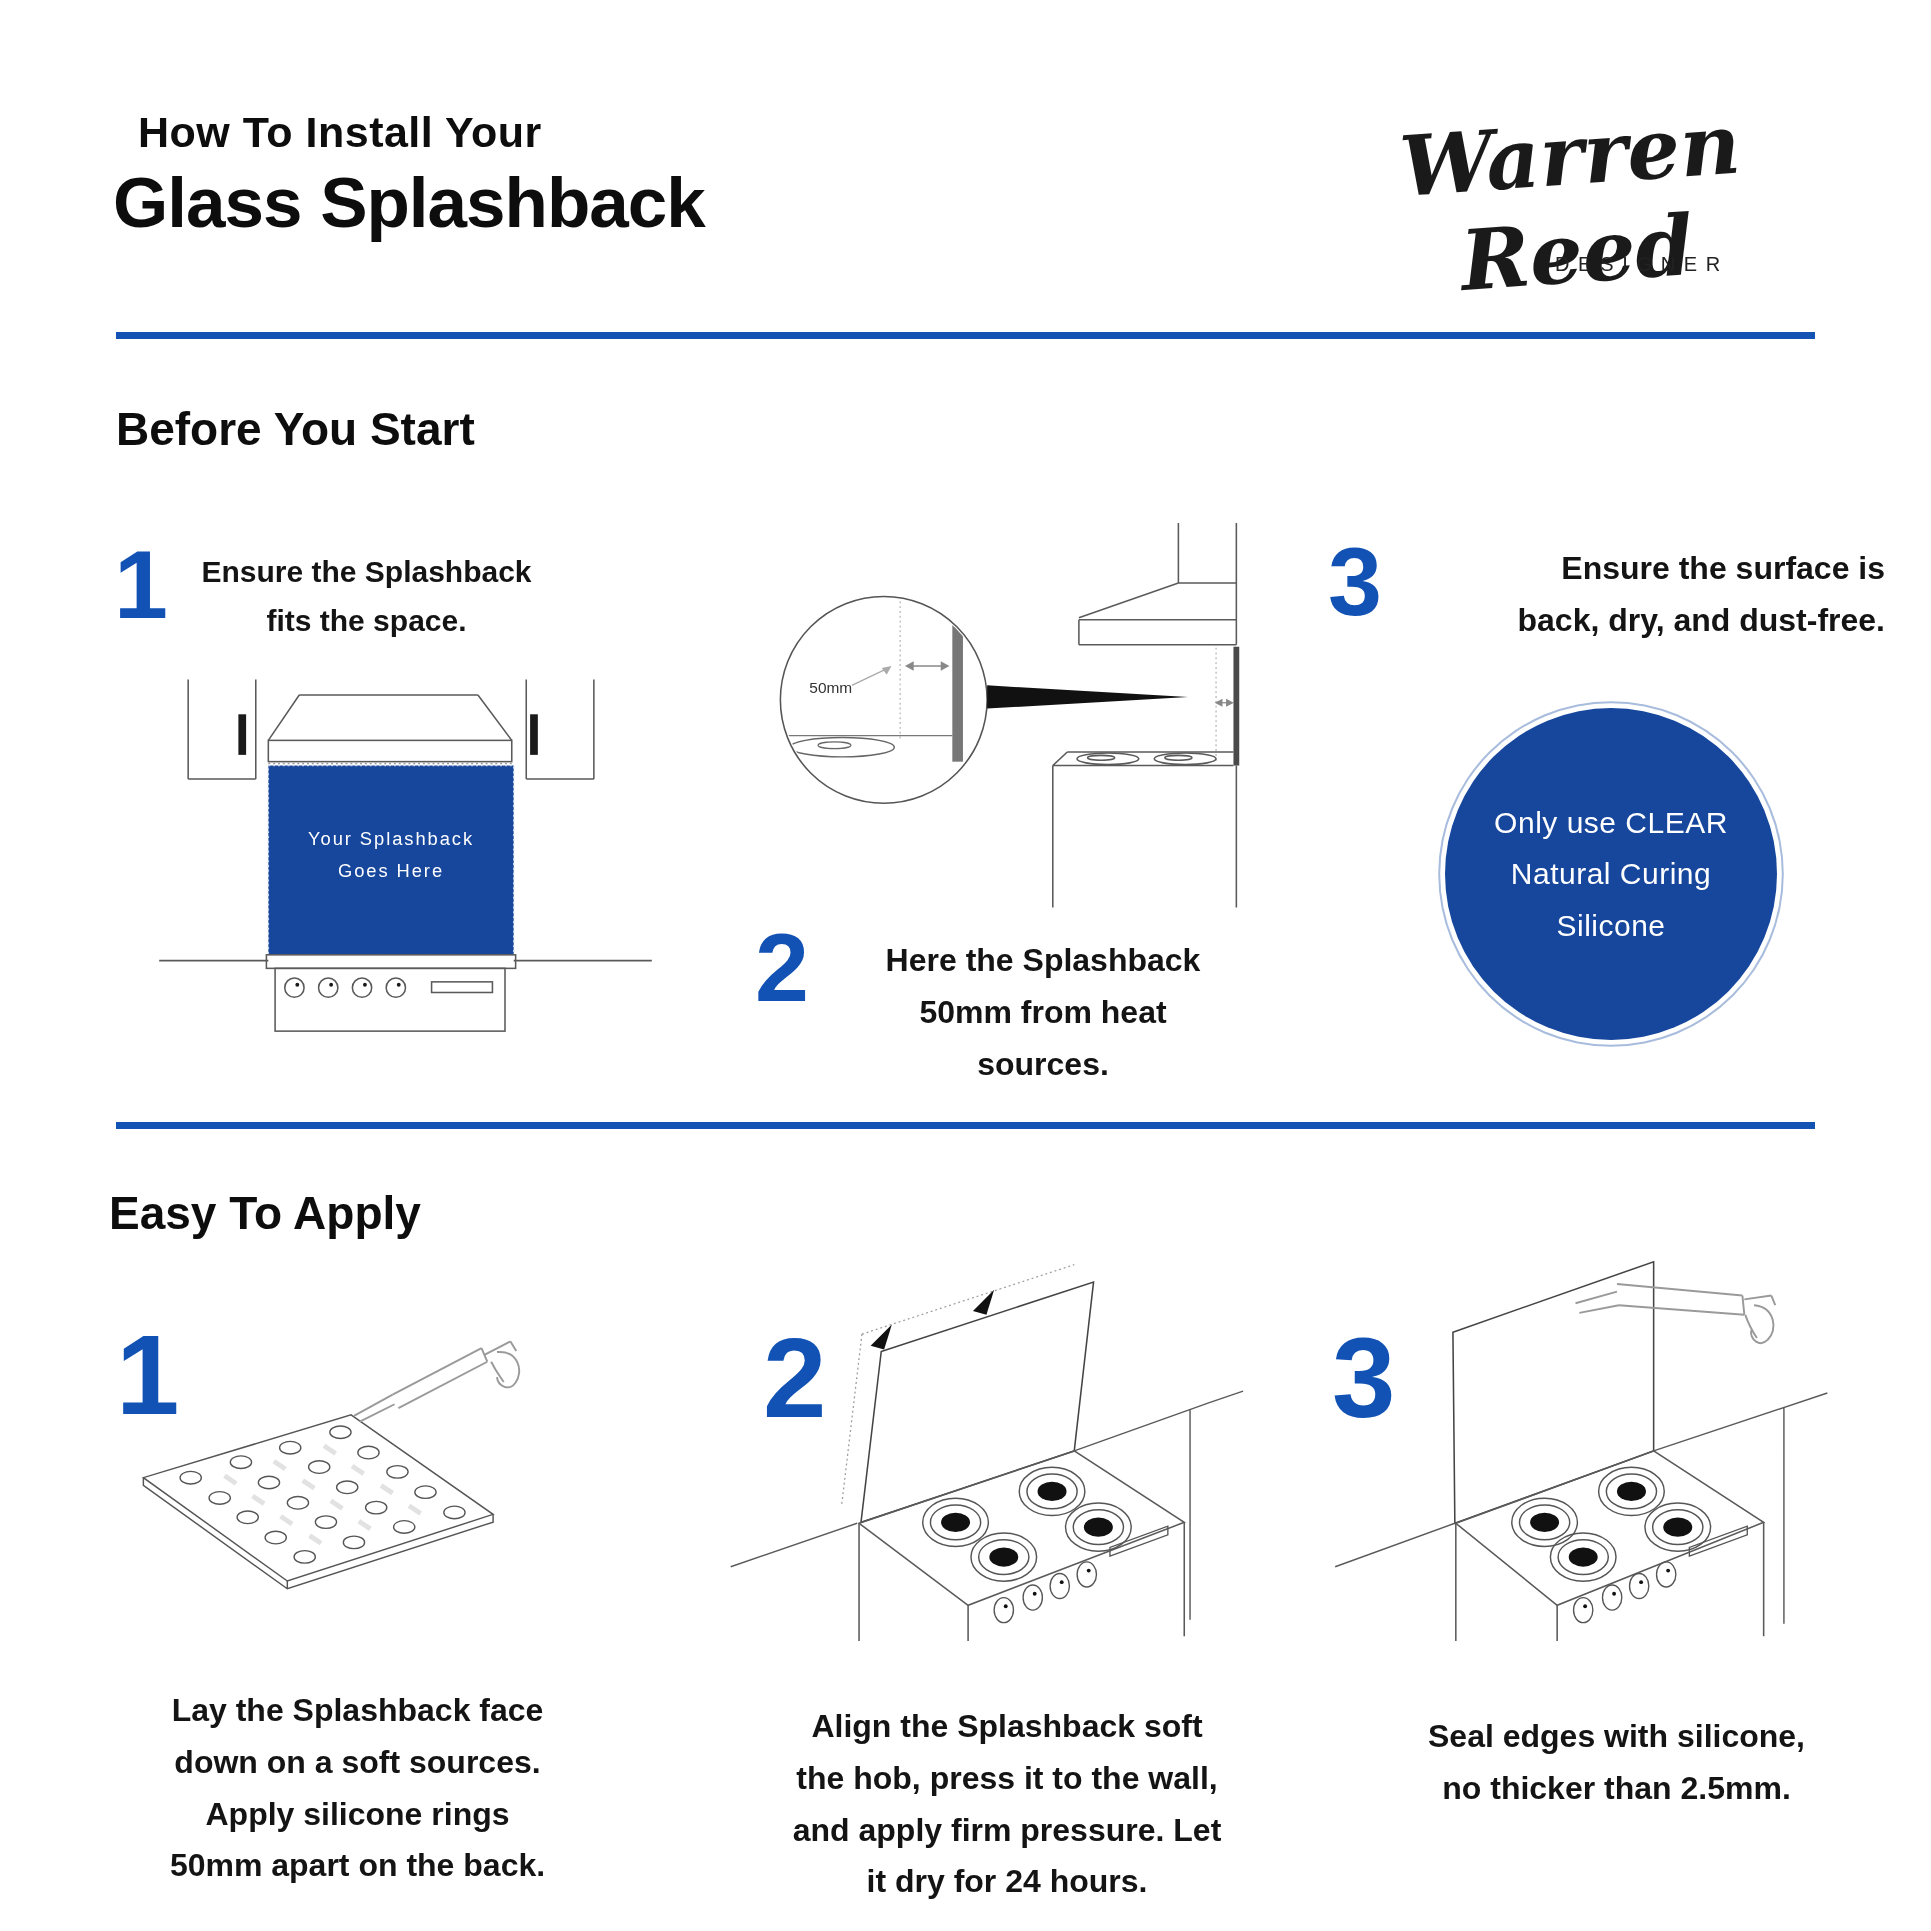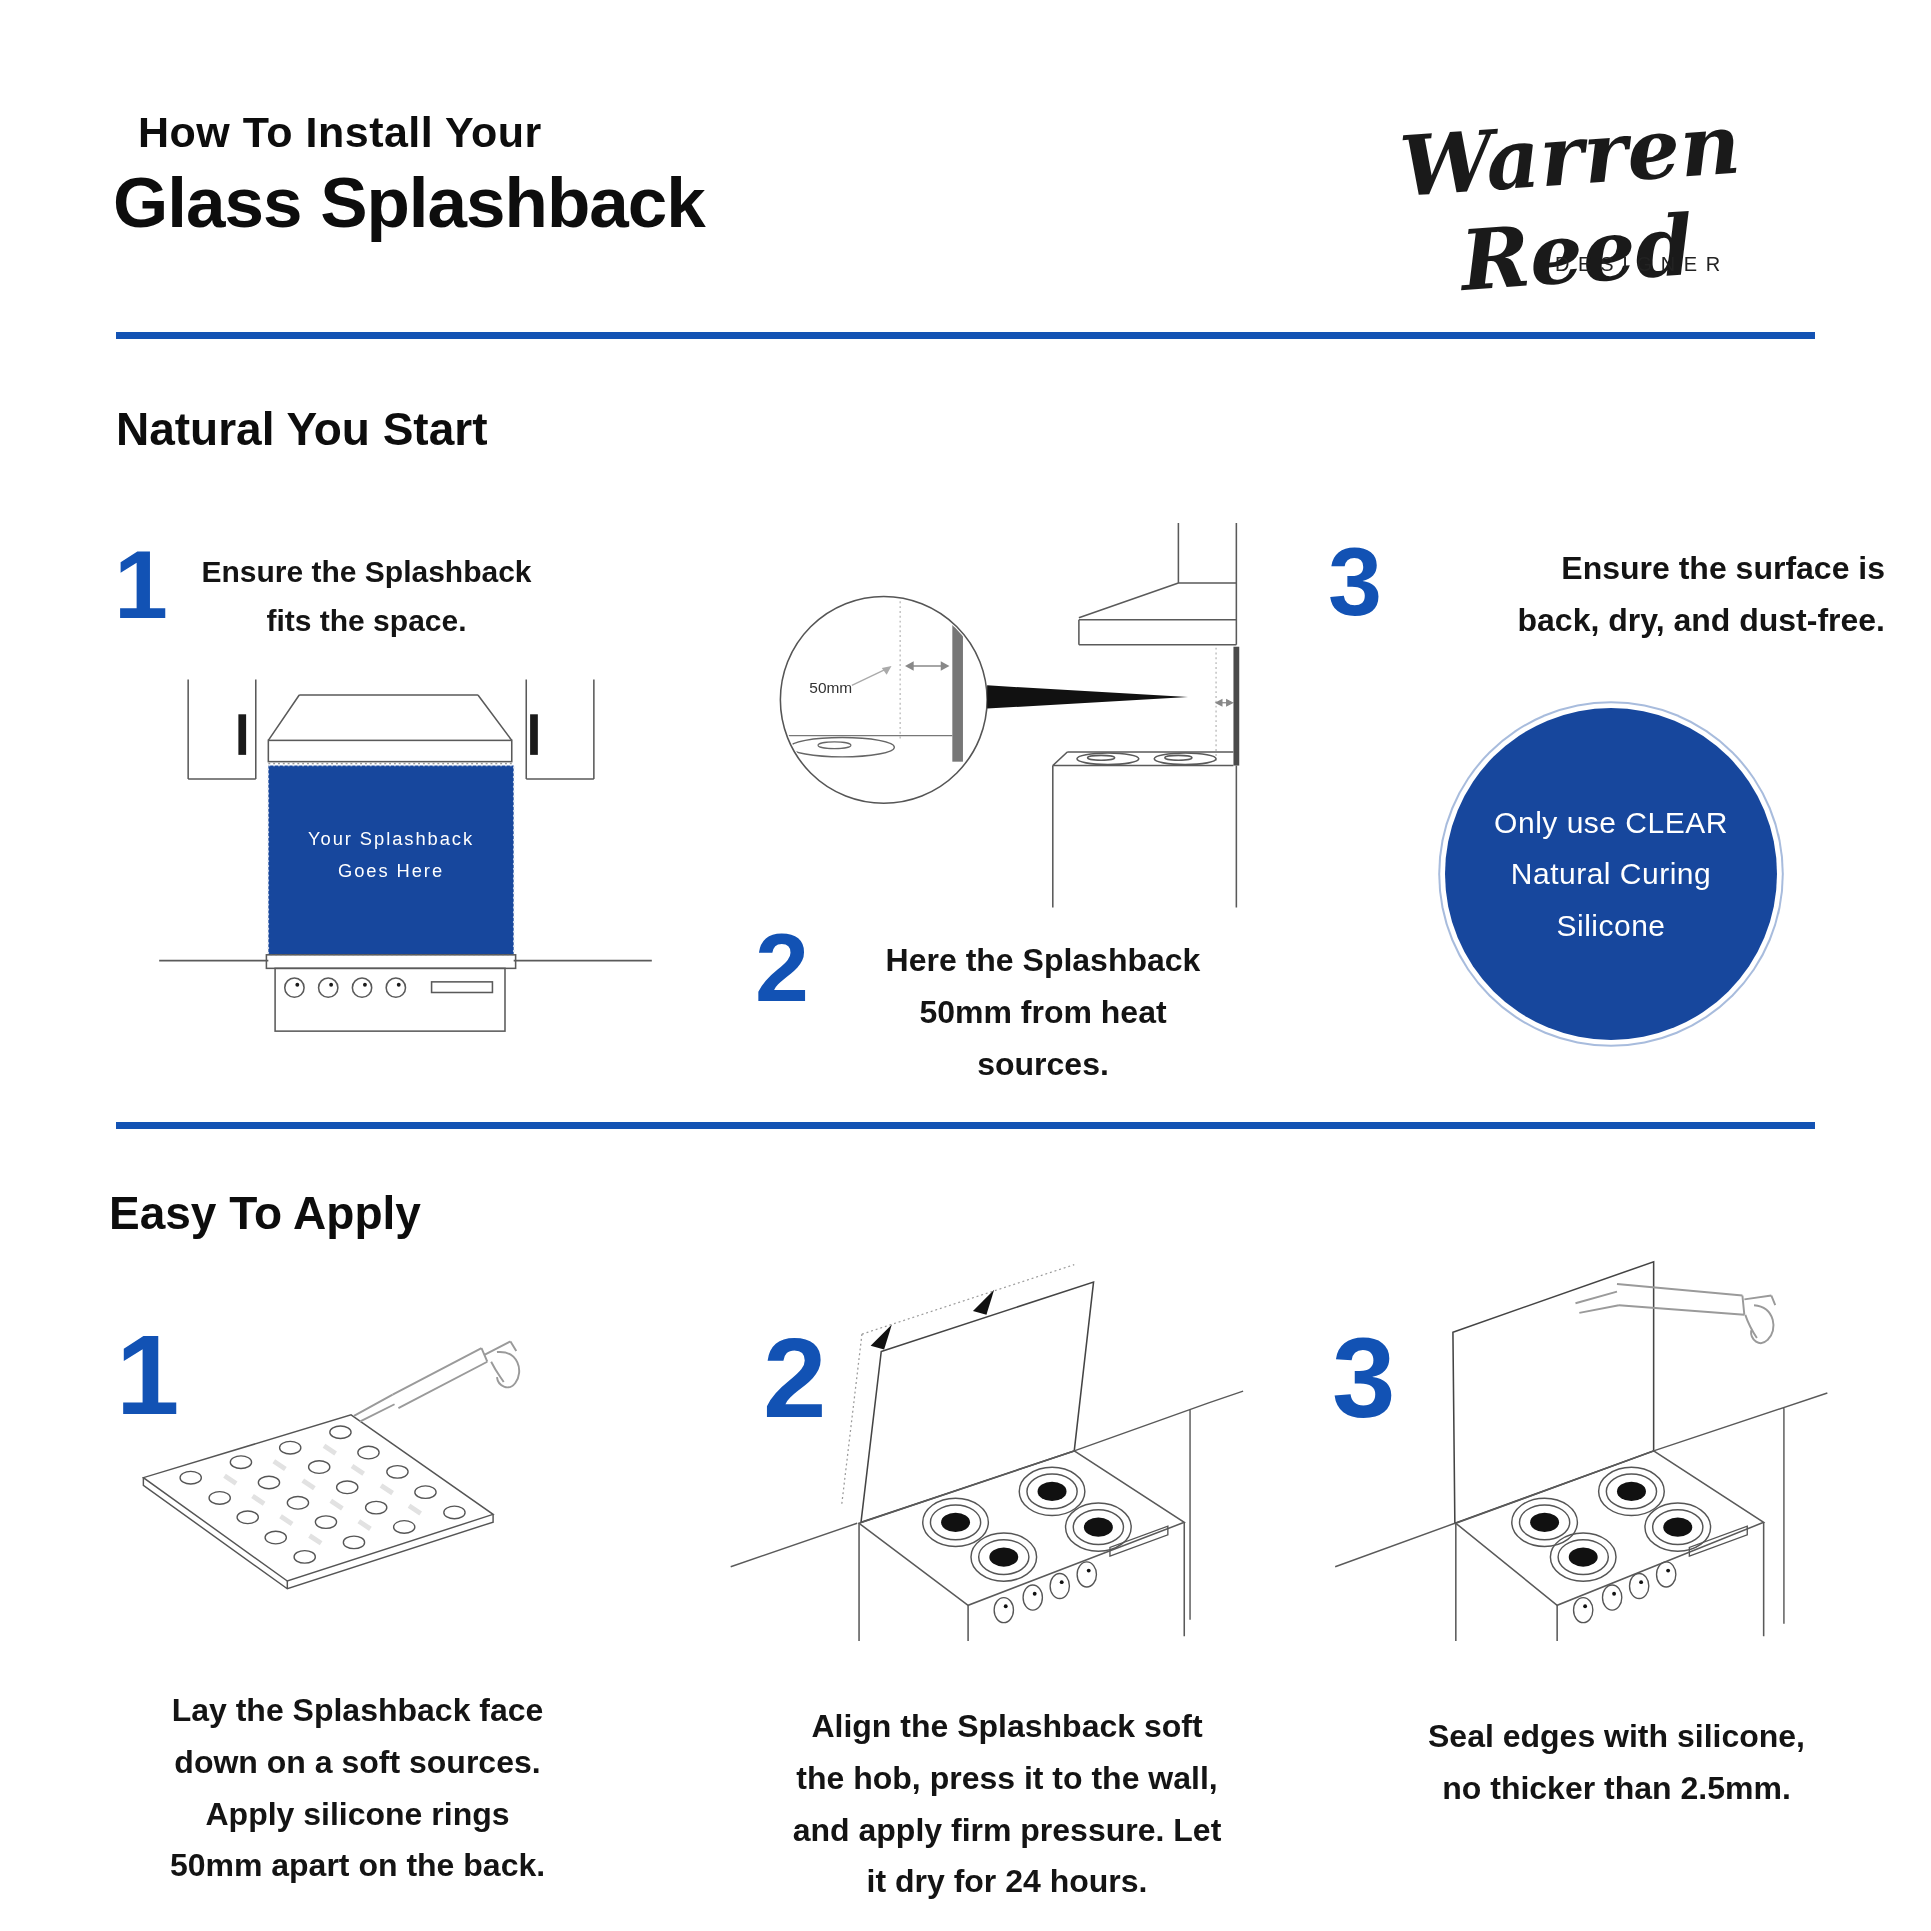--- a/index.html
+++ b/index.html
@@ -30,21 +30,21 @@
 
 <div id="page">
 
   <div class="abs title1" style="left:116px;top:108px;">How To Install Your</div>
   <div class="abs title2" style="left:113px;top:162px;text-align:center;">Glass Splashback</div>
   <div class="abs logo-name" style="left:1303px;top:106px;">Warren Reed</div>
   <div class="abs logo-sub" style="left:1439px;top:253px;">DESIGNER</div>
 
   <div class="abs divider" style="left:116px;top:332px;"></div>
 
-  <div class="abs h2" style="left:116px;top:402px;">Natural You Start</div>
+  <div class="abs h2" style="left:116px;top:402px;">Before You Start</div>
 
   <div class="abs num num-sm" style="left:114px;top:536px;">1</div>
   <div class="abs steptext center" style="left:183px;top:548px;width:367px;">
     <div>Ensure the Splashback</div>
     <div>fits the space.</div>
   </div>
 
   <svg class="abs" style="left:135px;top:666px;" width="541" height="454" viewBox="0 0 560 470">
     <g stroke="#5a5a5a" stroke-width="1.6" fill="none">
       <path d="M55,14 V117 M125,14 V117 M55,117 H125"></path>

